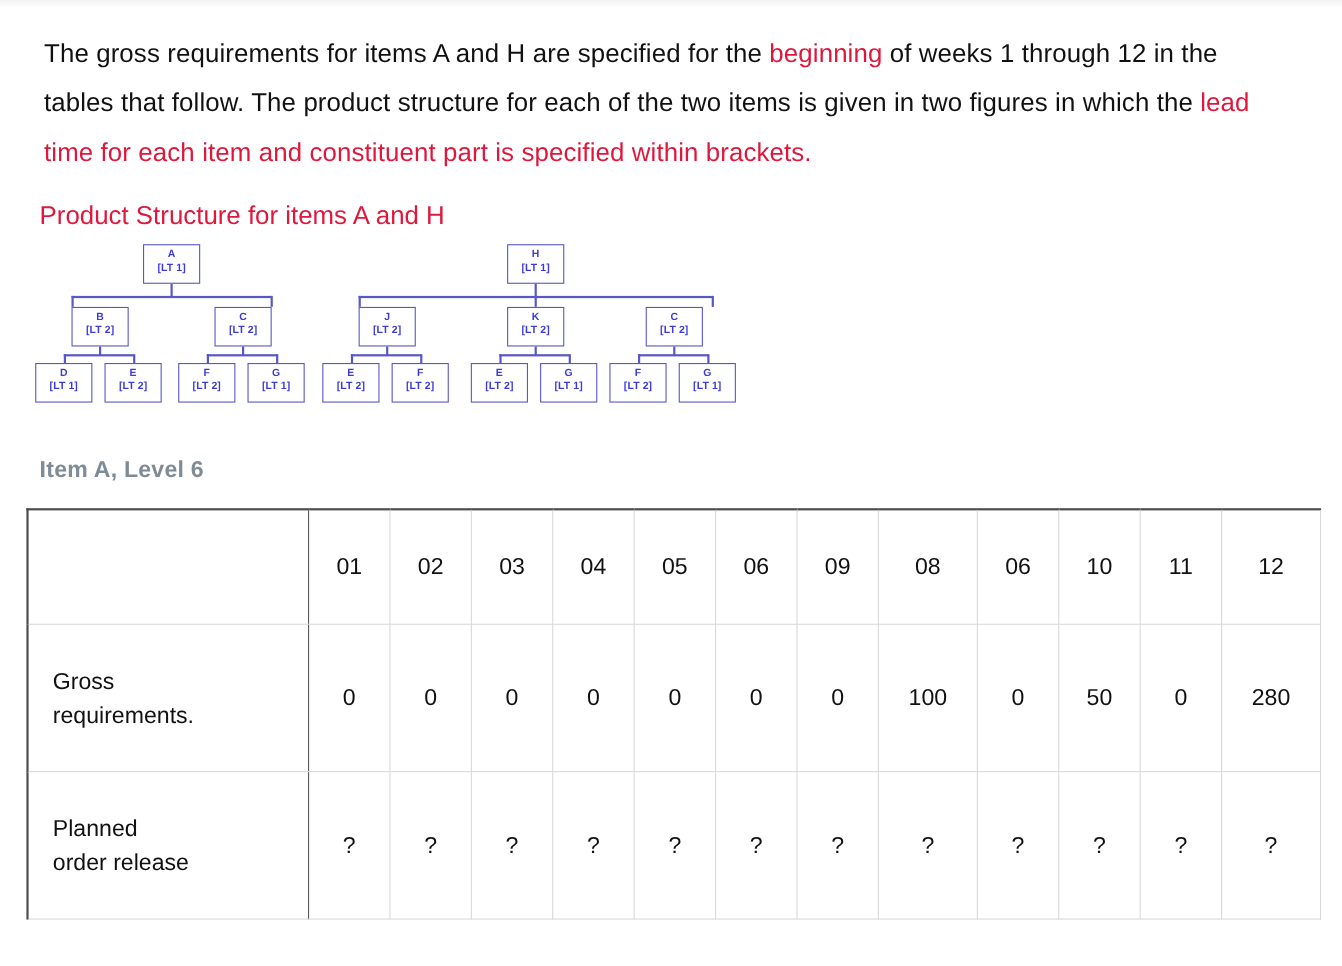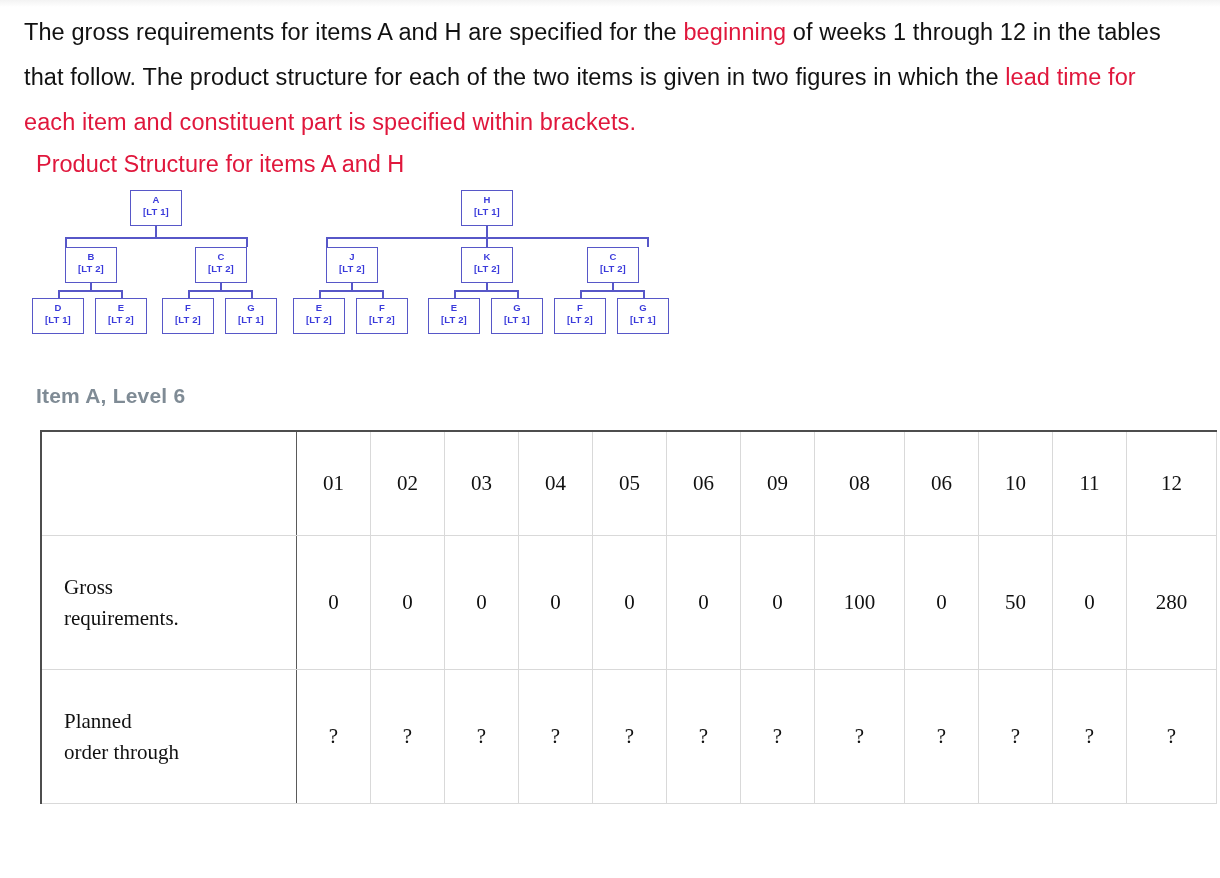--- a/index.html
+++ b/index.html
@@ -23,21 +23,21 @@
     background: linear-gradient(to bottom, #f3f3f3 0%, #fafafa 60%, #ffffff 100%);
   }
   #page {
     position: absolute;
     left: 0; top: 0;
     width: 1220px;
   }
 
   
   .intro {
-    margin: 0;
+    margin: 16px;
     padding: 10px 34px 0 24px;
     font-size: 23.5px;
     line-height: 45px;
     color: #111111;
     font-weight: 400;
     letter-spacing: 0.1px;
   }
   .red { color: #e0173c; }
 
   .structure-title {
@@ -84,22 +84,21 @@
     margin: 0;
     padding: 24px 36px 0 36px;
     font-size: 21px;
     font-weight: bold;
     color: #7f8b95;
     letter-spacing: 0.2px;
   }
 
   
   .table-wrap {
-    padding: 22px 0 0 40px;
-    font-family: Liberation Serif, serif;
+    padding: 22px 0 0 24px;
   }
   table.mrp {
     border-collapse: collapse;
     table-layout: fixed;
     width: 1139px;
     background: #ffffff;
   }
   table.mrp td {
     border: 1px solid #d9d9d9;
     font-size: 21px;
@@ -294,21 +293,21 @@
           <td>100</td>
           <td class="vsep-strong">0</td>
           <td>50</td>
           <td>0</td>
           <td class="vsep-strong vsep-last">280</td>
         </tr>
 
         <tr class="row last">
           <td class="label">
             <div>Planned</div>
-            <div>order through</div>
+            <div>order release</div>
           </td>
           <td>?</td>
           <td>?</td>
           <td>?</td>
           <td class="vsep-strong">?</td>
           <td>?</td>
           <td>?</td>
           <td>?</td>
           <td>?</td>
           <td class="vsep-strong">?</td>

